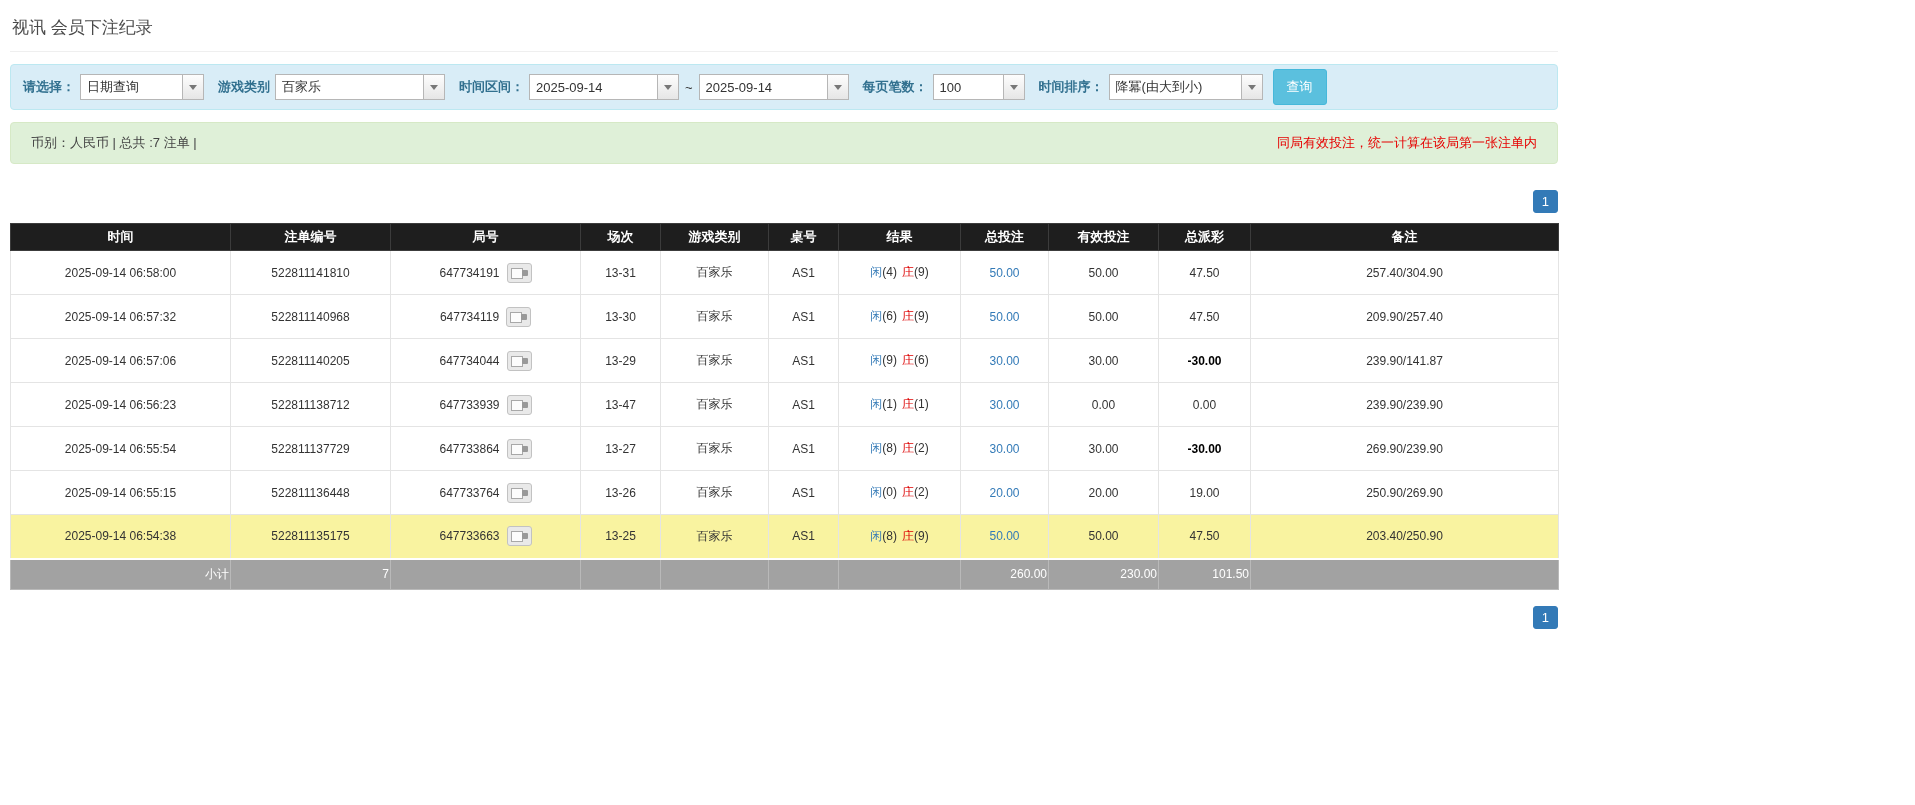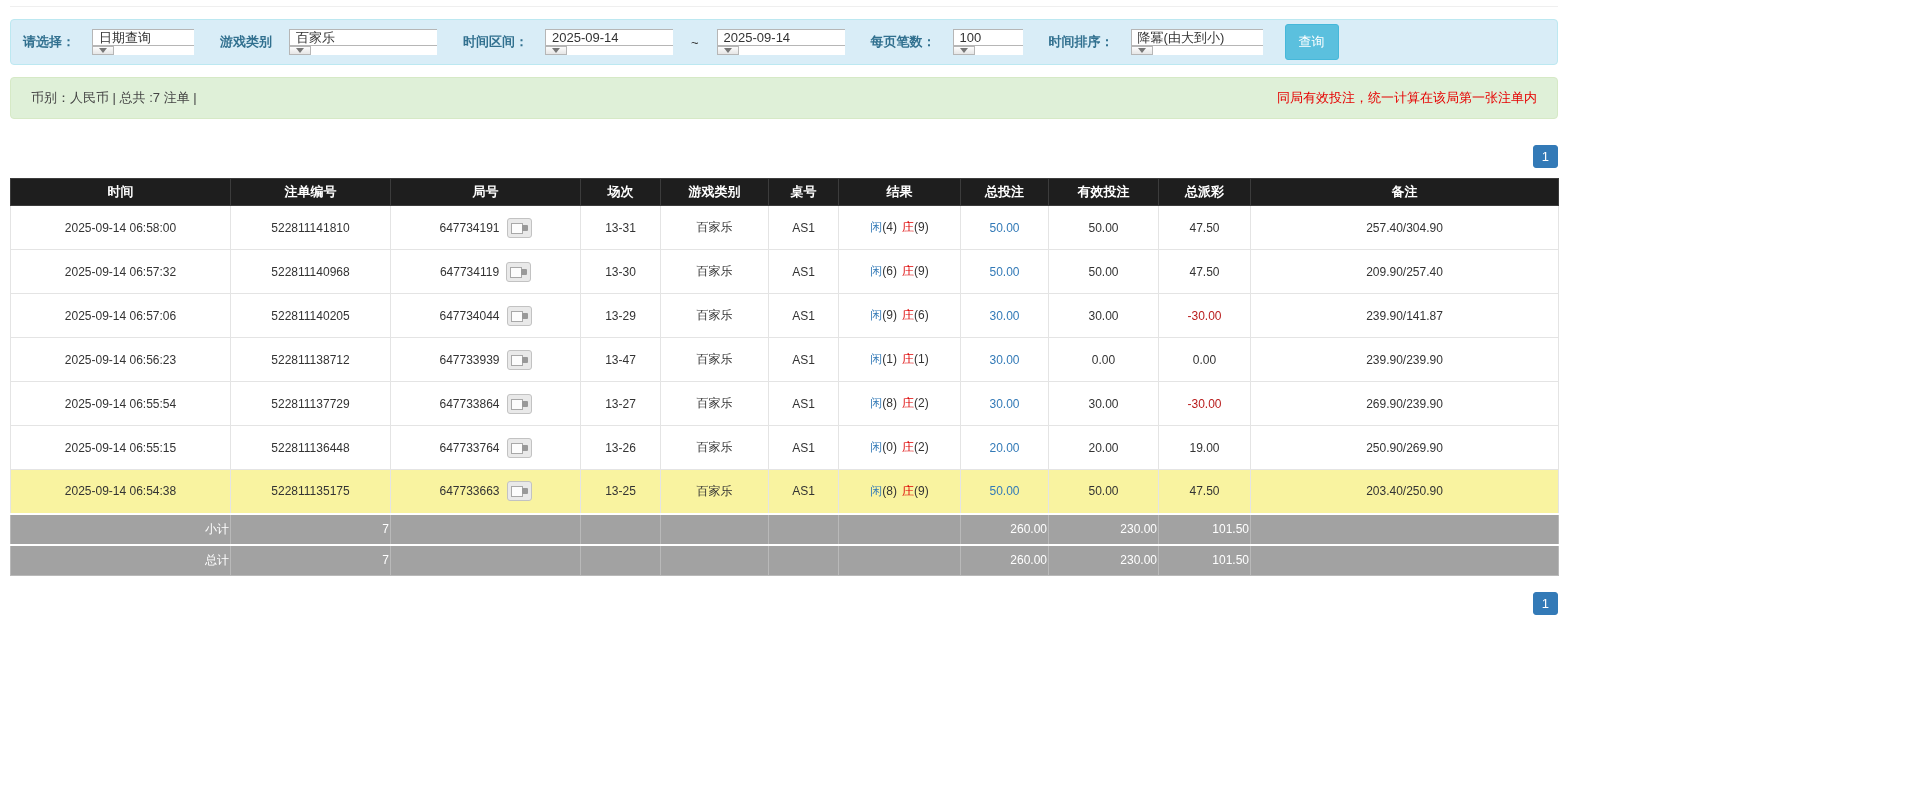--- a/index.html
+++ b/index.html
@@ -5,24 +5,24 @@
   * { box-sizing: border-box; }
   html,body { margin:0; padding:0; background:#fff; }
   body { font-family:"Liberation Sans","DejaVu Sans",sans-serif; color:#333; }
   .page { width:1548px; margin:0 0 0 10px; padding-top:6px; }
 
   .page-title { font-size:17px; font-weight:400; color:#4a4a4a; margin:10px 0 12px 2px; }
   .title-rule { border-bottom:1px solid #efefef; margin-bottom:12px; }
 
   
   .filter-bar { background:#d9edf7; border:1px solid #bce8f1; border-radius:4px;
-                height:46px; display:flex; align-items:center; padding:0 12px;gap:12px; }
+                height:46px; display:flex; align-items:center; padding:0 12px; }
   .flabel { color:#31708f; font-weight:bold; font-size:13px; margin:0 5px 0 0; white-space:nowrap; }
   .fgap { margin-left:14px; }
-  .combo { display:inline-flex; align-items:flex-start; height:26px; background:#fff;flex-direction:column; }
+  .combo { display:inline-flex; align-items:flex-end; height:26px; background:#fff; }
   .combo-input { height:26px; border:1px solid #b6b6b6; border-right:none; padding:0 6px;
                  font-size:13px; color:#333; font-family:inherit; outline:none; }
   .combo-arrow { width:22px; height:26px; border:1px solid #b6b6b6;
                  background:linear-gradient(#fdfdfd,#e6e6e6); display:flex;
                  align-items:center; justify-content:center; cursor:pointer; }
   .tri { width:0; height:0; border-left:4px solid transparent; border-right:4px solid transparent;
          border-top:5px solid #777; }
   .w-query .combo-input { width:102px; }
   .w-game  .combo-input { width:148px; }
   .w-date  .combo-input { width:128px; }
@@ -51,39 +51,40 @@
   
   table { width:100%; border-collapse:collapse; table-layout:fixed; font-size:12px; }
   thead th { background:#1e1e1e; color:#fff; font-weight:bold; font-size:13px; height:27px;
              border:1px solid #3c3c3c; text-align:center; padding:0 2px; }
   tbody td { height:44px; border:1px solid #e4e4e4; text-align:center; color:#333;
              padding:0 4px; background:#fff; overflow:hidden; white-space:nowrap; }
   tbody tr.highlight td { background:#f9f3a0;margin-left:36px; }
   tfoot td { background:#a2a2a2; color:#fff; height:31px; border:1px solid #b9b9b9;
              border-top:2px solid #fff; text-align:right; font-size:12px; }
   .blue { color:#337ab7; cursor:pointer; }
-  .neg { color:#b91c1c; }
+  .neg { color:#000000;font-weight:bold; }
   .rp { color:#337ab7; }
   .rb { color:#dd0000; margin-left:5px; }
   .rnum { color:#333; }
 
   .round-wrap { display:inline-flex; align-items:center; justify-content:center; }
   .media-icon { display:inline-block; width:25px; height:20px; background:#e9e9e9;
                 border:1px solid #c2c2c2; border-radius:3px; margin-left:7px; position:relative;
                 cursor:pointer; flex:0 0 auto; }
   .media-icon::before { content:""; position:absolute; left:3px; top:4px; width:10px; height:9px;
                         background:#fcfcfc; border:1px solid #a8a8a8; }
   .media-icon::after { content:""; position:absolute; right:3px; top:6px; width:6px; height:6px;
                        background:#999; border-radius:1px; }
 </style>
 </head>
 <body>
 
 <div class="page">
 
+  <div class="page-title">视讯 会员下注纪录</div>
   <div class="title-rule"></div>
 
   <div class="filter-bar">
     <span class="flabel">请选择：</span>
     <span class="combo w-query">
       <input class="combo-input" value="日期查询" style="">
       <span class="combo-arrow">
           <i class="tri"></i>
         </span>
     </span>
@@ -317,33 +318,20 @@
         <td></td>
           <td></td>
         <td></td>
           <td></td>
         <td></td>
         <td>260.00</td>
         <td>230.00</td>
         <td>101.50</td>
         <td></td>
       </tr>
-      <tr>
-        <td>总计</td>
-        <td>7</td>
-        <td></td>
-          <td></td>
-        <td></td>
-          <td></td>
-        <td></td>
-        <td>260.00</td>
-        <td>230.00</td>
-        <td>101.50</td>
-        <td></td>
-      </tr>
     </tfoot>
   </table>
 
   <div class="pager bottom">
     <span class="page-btn">1</span>
   </div>
 
 </div>
 
 </body></html>

